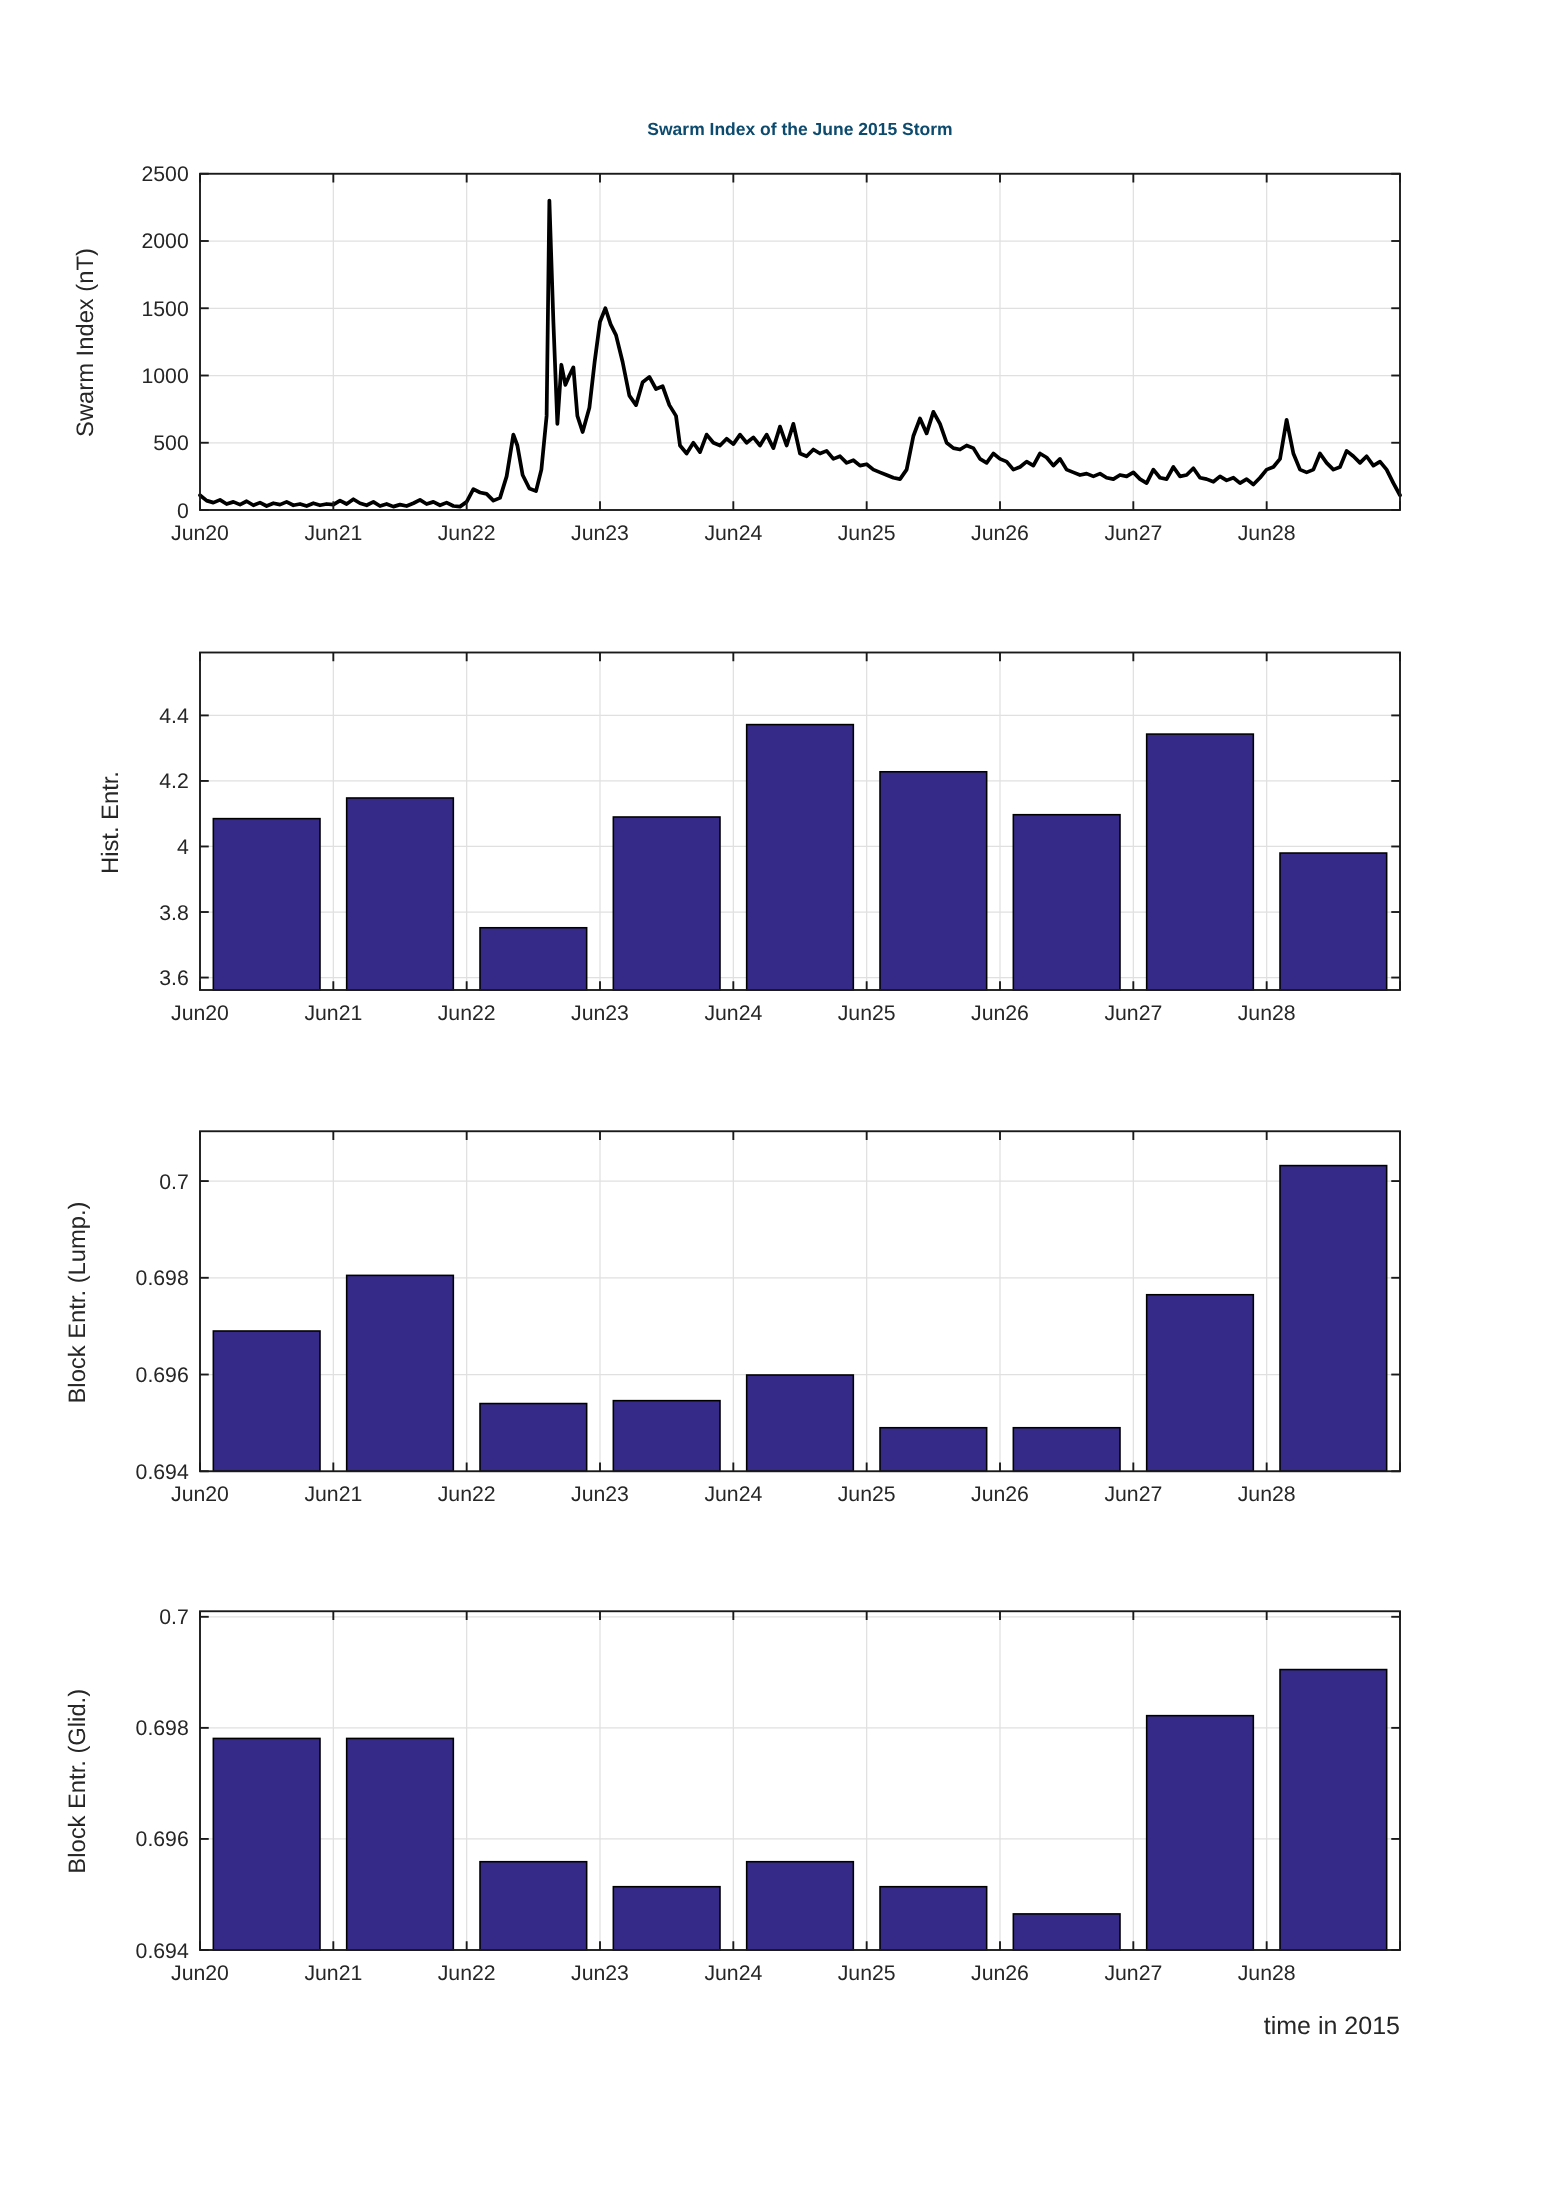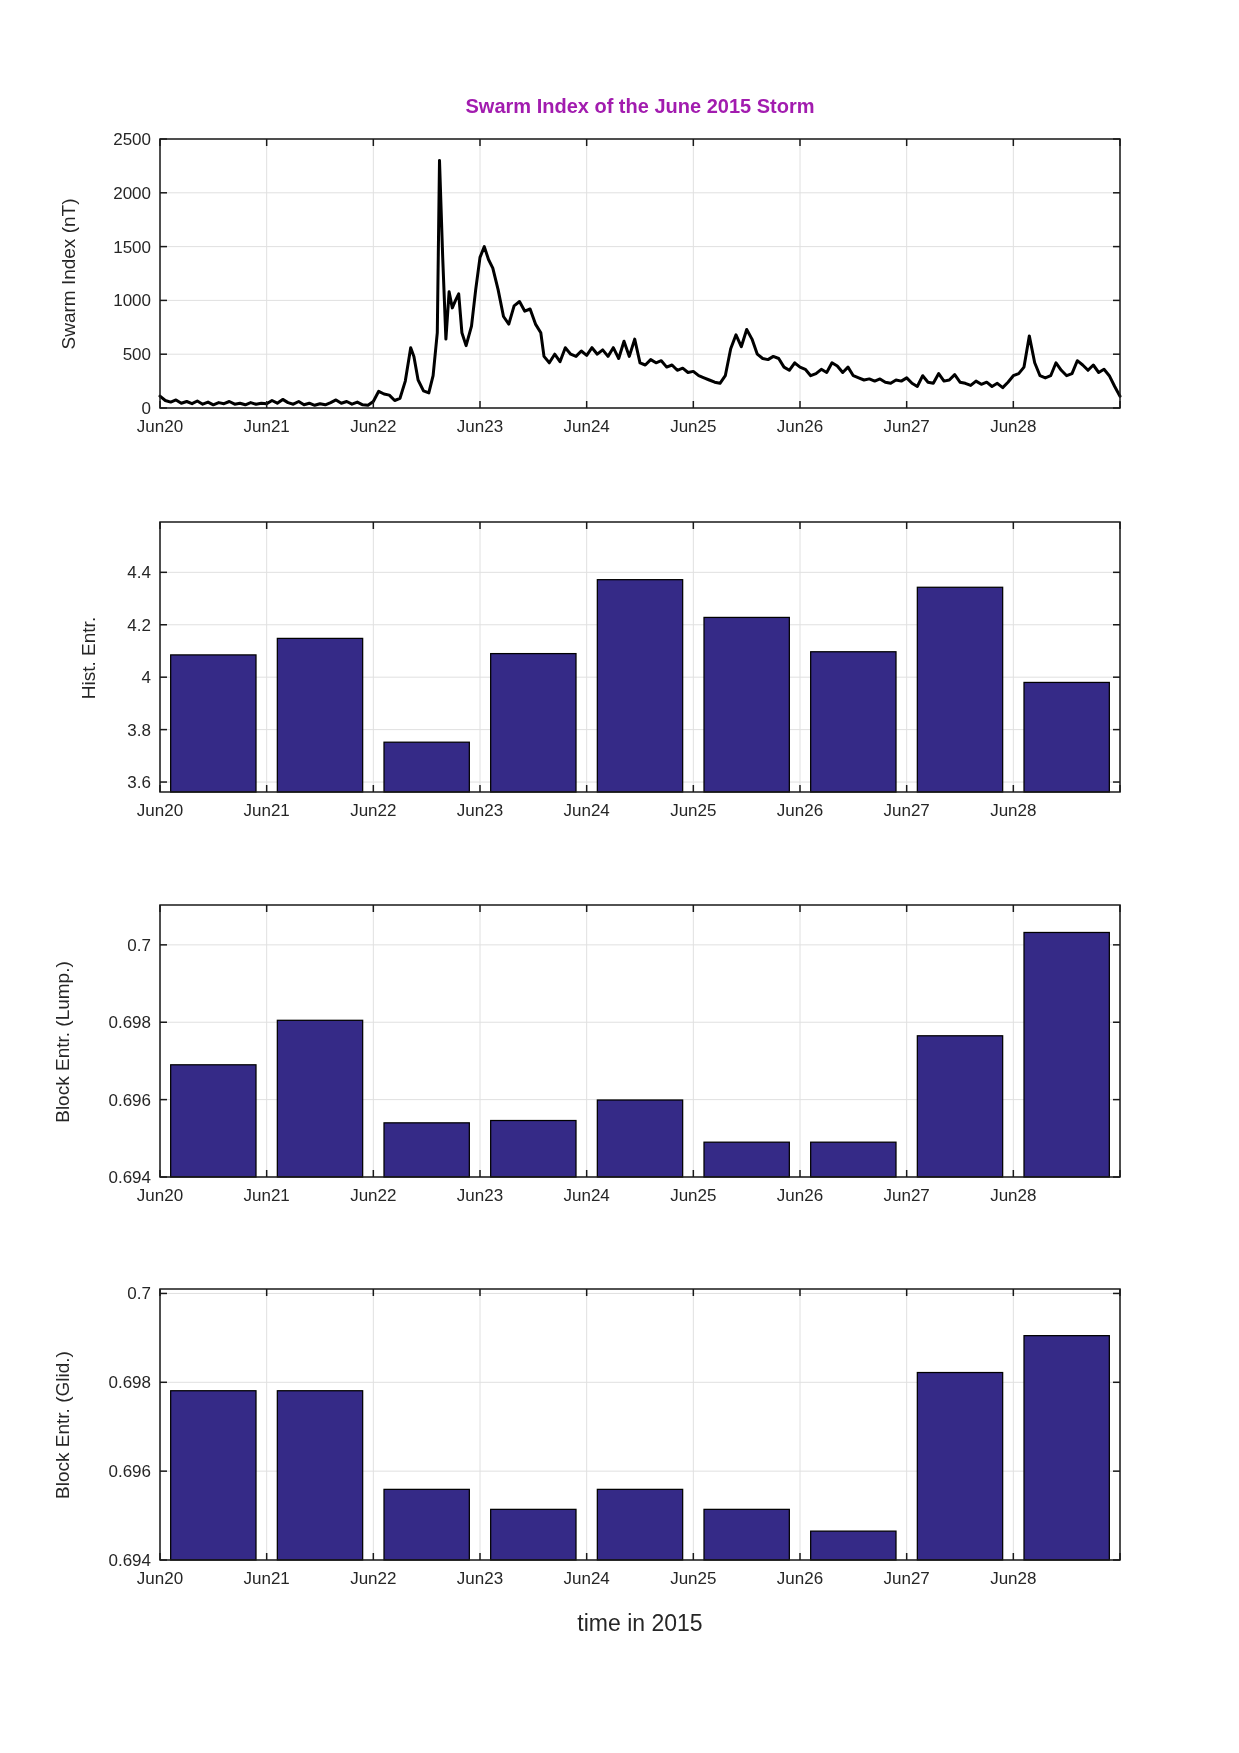--- a/index.html
+++ b/index.html
@@ -1,29 +1,29 @@
 <!DOCTYPE html>
 <html><head>
 <meta charset="utf-8">
 <style>
   html,body{margin:0;padding:0;background:#ffffff;}
   .page{position:relative;width:1239px;height:1753px;background:#ffffff;overflow:hidden;
         font-family:"Liberation Sans","DejaVu Sans",sans-serif;color:#1f1f1f;}
   .plot-title{position:absolute;left:160px;width:960px;text-align:center;
-              font-size:20px;font-weight:bold;color:#a21caf;}
+              font-size:14px;font-weight:bold;color:#0c4a6e;}
   .t1{top:95px;}
   .t2{top:488px;}
   .ylabel{position:absolute;width:400px;height:24px;text-align:center;
           font-size:19px;color:#262626;transform:rotate(-90deg);}
   .yl1{left:-130px;top:262px;}
   .yl2{left:-110px;top:646px;}
   .yl3{left:-136px;top:1030px;}
   .yl4{left:-136px;top:1413px;}
-  .xlabel{position:absolute;left:160px;top:1610px;width:960px;text-align:center;
-          font-size:23px;color:#262626;}
+  .xlabel{position:absolute;left:160px;top:1610px;width:960px;text-align:right;
+          font-size:20px;color:#262626;}
   svg{position:absolute;left:0;top:0;}
   text.tick{font-family:"Liberation Sans","DejaVu Sans",sans-serif;font-size:17px;fill:#262626;}
 </style>
 </head>
 <body>
 
 <div class="page">
   <div class="plot-title t1">Swarm Index of the June 2015 Storm</div>
 
   <div class="ylabel yl1">Swarm Index (nT)</div>

